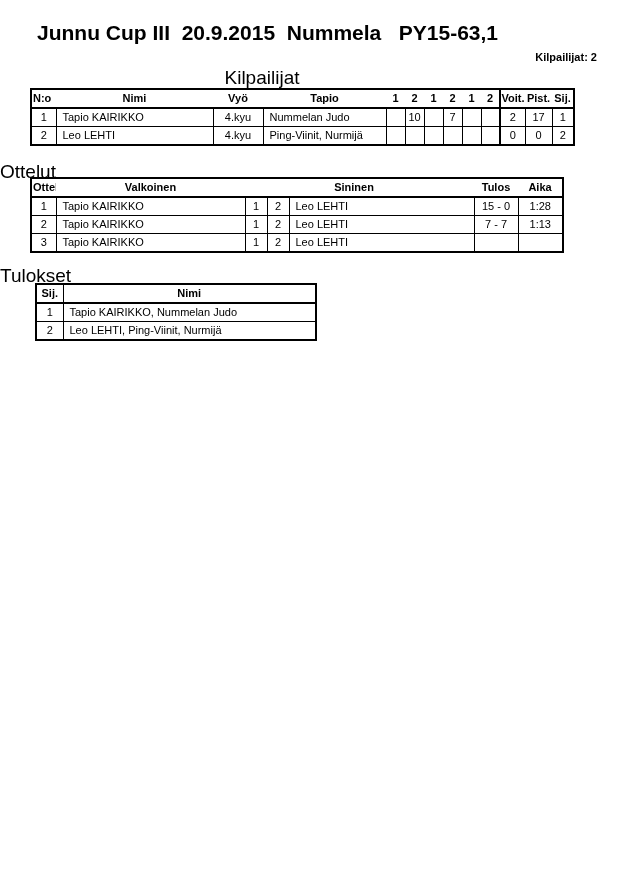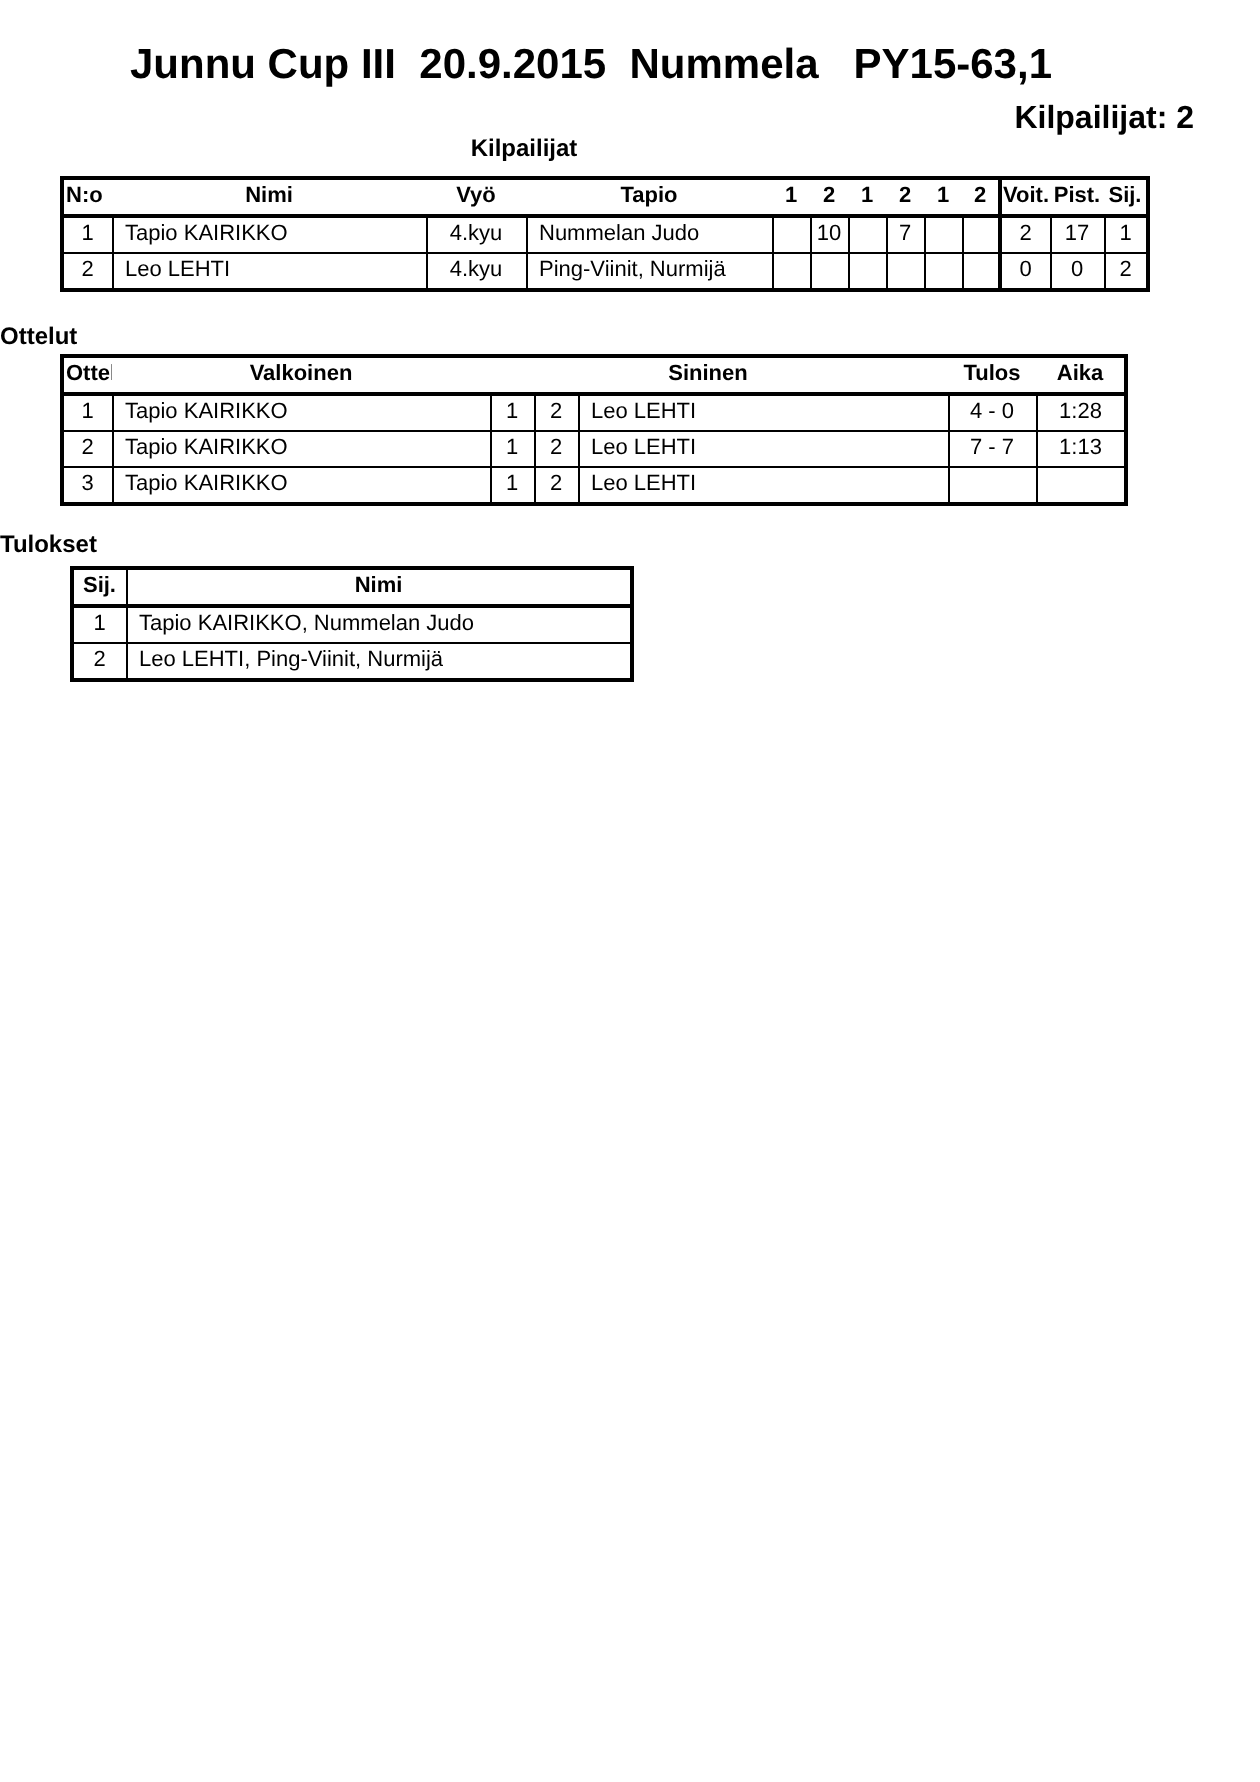--- a/index.html
+++ b/index.html
@@ -7,27 +7,27 @@
     width:630px; height:891px;
     background:#ffffff; color:#000000;
     font-family:"Liberation Sans", sans-serif;
     position:relative; overflow:hidden;
   }
   .page { position:absolute; left:0; top:0; width:630px; height:891px; background:#ffffff; }
 
   .doc-title {
     position:absolute; top:21px; left:0; width:535px;
     text-align:center; font-weight:bold; font-size:21px;
-    white-space:pre; letter-spacing:0px;padding-left:28px;
+    white-space:pre; letter-spacing:0px;
   }
   .count-label {
     position:absolute; top:51px; right:33px;
-    font-weight:bold; font-size:16px;
-  }
-  .sec-title { position:absolute; font-weight:bold; font-size:12px; }
+    font-weight:bold; font-size:11px;
+  }
+  .sec-title { position:absolute; font-weight:normal; font-size:19px; }
   .sec-title-1 { top:67px;  left:0; width:524px; text-align:center; }
   .sec-title-2 { top:161px; left:0; width:592px; text-align:left; }
   .sec-title-3 { top:265px; left:0; width:350px; text-align:left; }
 
   table {
     position:absolute; border-collapse:collapse; table-layout:fixed;
     border:2px solid #000; font-size:11px; color:#000;
   }
   #t1 { left:30px; top:88px;  width:543px; }
   #t2 { left:30px; top:177px; width:532px; }
@@ -142,21 +142,21 @@
       <th class="sininen-h">Sininen</th>
       <th>Tulos</th>
       <th>Aika</th>
     </tr>
     <tr>
       <td>1</td>
       <td class="l">Tapio KAIRIKKO</td>
       <td>1</td>
       <td>2</td>
       <td class="l">Leo LEHTI</td>
-      <td>4 - 0</td>
+      <td>15 - 0</td>
       <td>1:28</td>
     </tr>
     <tr>
       <td>2</td>
       <td class="l">Tapio KAIRIKKO</td>
       <td>1</td>
       <td>2</td>
       <td class="l">Leo LEHTI</td>
       <td>7 - 7</td>
       <td>1:13</td>

